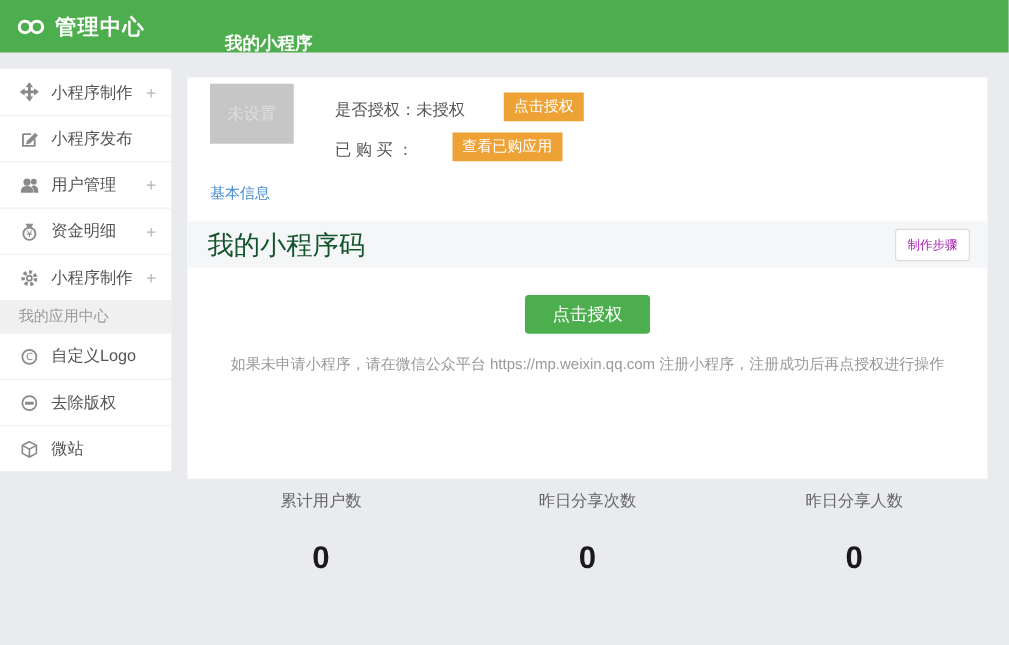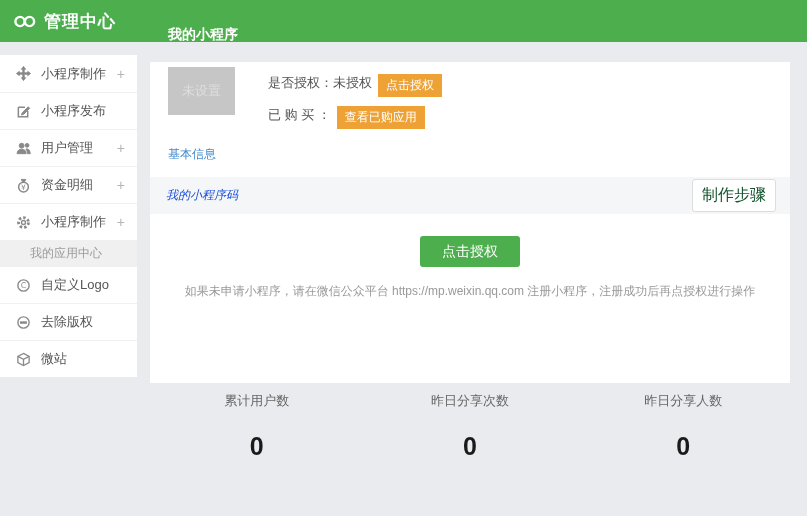--- a/index.html
+++ b/index.html
@@ -1,52 +1,52 @@
 <!DOCTYPE html>
 <html><head>
 <meta charset="utf-8">
 <style>
   * { margin:0; padding:0; box-sizing:border-box; }
   html,body { width:807px; height:516px; overflow:hidden; }
   body { font-family:"Liberation Sans","DejaVu Sans",sans-serif; background:#e9ebee; position:relative; }
 
   
-  .header { position:absolute; left:0; top:0; width:807px; height:42px; background:#4cae4c; display:flex; align-items:center; }
+  .header { position:absolute; left:0; top:0; width:807px; height:42px; background:#4cae4c; display:flex; align-items:center;gap:12px; }
   .brand { display:flex; align-items:center; padding-left:13px; width:142px; cursor:pointer; }
   .logo { display:inline-flex; margin-right:7px; }
   .brand-title { color:#ffffff; font-size:17px; font-weight:bold; letter-spacing:1px; }
   .nav-item { color:#ffffff; font-size:14px; margin-left:14px; height:42px; line-height:42px; padding:13px 12px; cursor:pointer;font-weight:bold; }
 
   
   .sidebar { position:absolute; left:0; top:55px; width:137px; background:#ffffff; }
   .side-item { position:relative; height:37px; display:flex; align-items:center; padding-left:15px; border-top:1px solid #f0f0f0; cursor:pointer; color:#555555; font-size:13px; }
   .side-item:first-child { border-top:none; }
   .side-item .sicon { display:inline-flex; width:16px; justify-content:center; margin-right:10px; }
   .side-item.active { background:#4cae4c; color:#ffffff; height:36px; }
   .side-item .plus { position:absolute; right:12px; color:#b5b5b5; font-size:14px; font-weight:normal; }
-  .side-section { height:26px; line-height:26px; background:#f0f0f0; color:#9a9a9a; font-size:12px; padding-left:30px; }
+  .side-section { height:26px; line-height:26px; background:#f0f0f0; color:#9a9a9a; font-size:12px; padding-left:15px; }
   svg.sic { stroke:#8a8a8a; fill:#8a8a8a; }
   .active svg.sic { stroke:#ffffff; fill:#ffffff; }
   svg .st { fill:none; }
   svg text { stroke:none; }
 
   
   .main { position:absolute; left:150px; top:62px; width:640px; height:321px; background:#ffffff; }
 
   .profile { padding:5px 18px 0 18px; position:relative; }
   .thumb { position:absolute; left:18px; top:5px; width:67px; height:48px; background:#c6c6c6; color:#dedede; font-size:13px; display:flex; align-items:center; justify-content:center; }
   .profile-rows { margin-left:100px; padding-top:7px; }
-  .profile-row { display:flex; align-items:flex-start; margin-bottom:9px; font-size:13px; color:#555555; }
+  .profile-row { display:flex; align-items:flex-end; margin-bottom:9px; font-size:13px; color:#555555;gap:25px; }
   .btn-orange { background:#eea236; color:#ffffff; font-size:12px; padding:3px 8px; margin-left:6px; border:none; cursor:pointer; }
   .link-blue { color:#428bca; font-size:12px; text-decoration:none; cursor:pointer; }
   .basic-info { display:inline-block; margin-top:8px; }
 
   .section-bar { margin-top:14px; height:37px; background:#f4f6f8; display:flex; align-items:center; justify-content:space-between; padding:0 14px 0 16px; }
-  .section-title { font-size:12px; color:#1d4ed8;font-style:italic; }
-  .btn-steps { background:#ffffff; border:1px solid #dcdcdc; border-radius:3px; color:#14532d; font-size:16px; padding:5px 9px; cursor:pointer; }
+  .section-title { font-size:21px; color:#14532d; }
+  .btn-steps { background:#ffffff; border:1px solid #dcdcdc; border-radius:3px; color:#a21caf; font-size:10px; padding:5px 9px; cursor:pointer; }
 
   .auth-wrap { text-align:center; padding-top:22px; }
   .btn-green { background:#4cae4c; border:none; border-radius:3px; color:#ffffff; font-size:14px; width:100px; height:31px; cursor:pointer; }
   .hint { text-align:center; color:#999999; font-size:12px; margin-top:16px; }
 
   .stats-gap { height:64px; }
   .stats-row { display:flex; margin-top:28px; }
   .stat { flex:1; text-align:center; }
   .stat-label { font-size:13px; color:#666666; }
   .stat-value { font-size:25px; font-weight:bold; color:#1a1a1a; margin-top:22px; }

